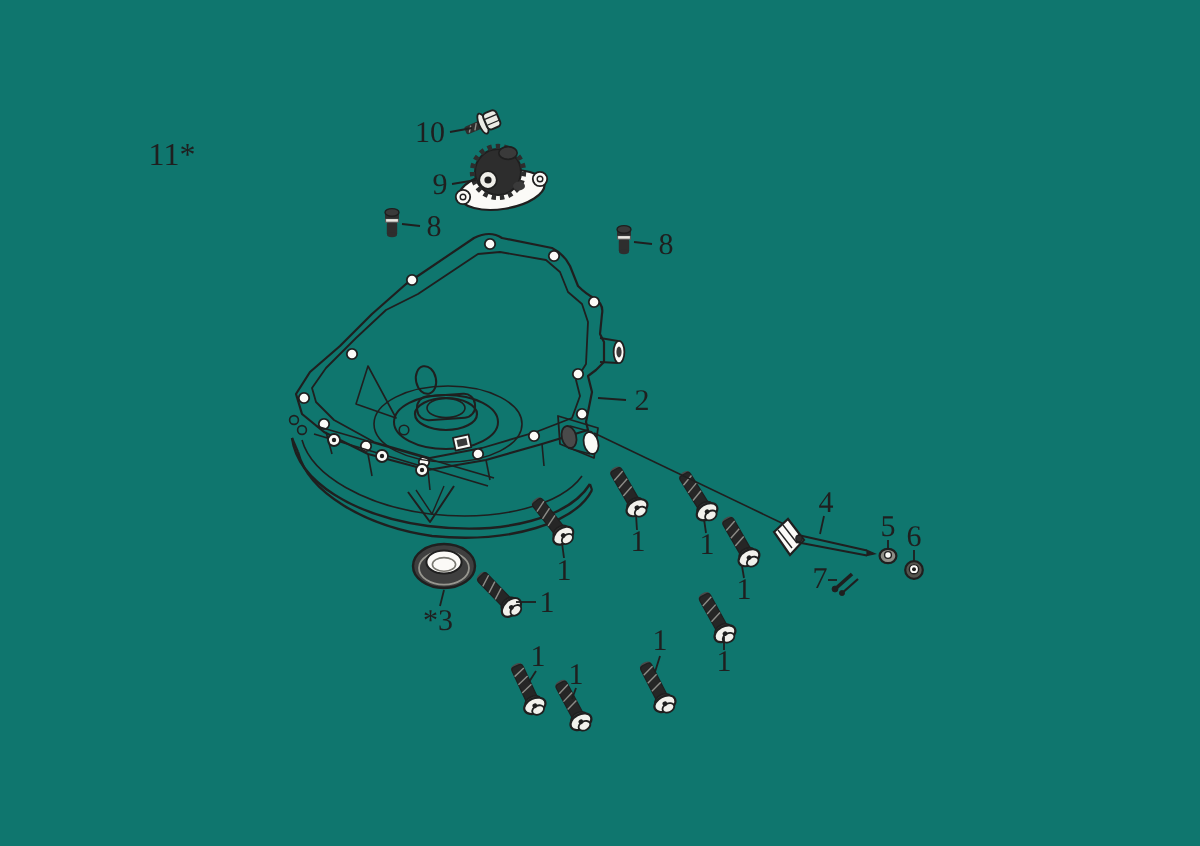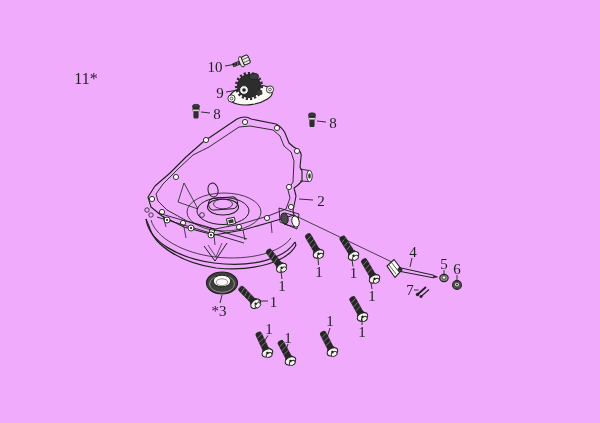--- a/index.html
+++ b/index.html
@@ -1,16 +1,16 @@
 <!DOCTYPE html>
 <html><head>
 <meta charset="utf-8">
 <style>
   html,body { margin:0; padding:0; background:#fbfaf7; }
-  .stage { position:relative; width:600px; height:423px; background:#f0abfc; overflow:hidden;
+  .stage { position:relative; width:600px; height:423px; background:#0f766e; overflow:hidden;
            font-family:"Liberation Serif","DejaVu Serif",serif; }
   svg { display:block; }
   text.callout { font-family:"Liberation Serif","DejaVu Serif",serif; fill:#1f1f1f; }
 </style>
 </head>
 <body>
 
 <div class="stage">
 <svg width="600" height="423" viewBox="0 0 600 423">
 

